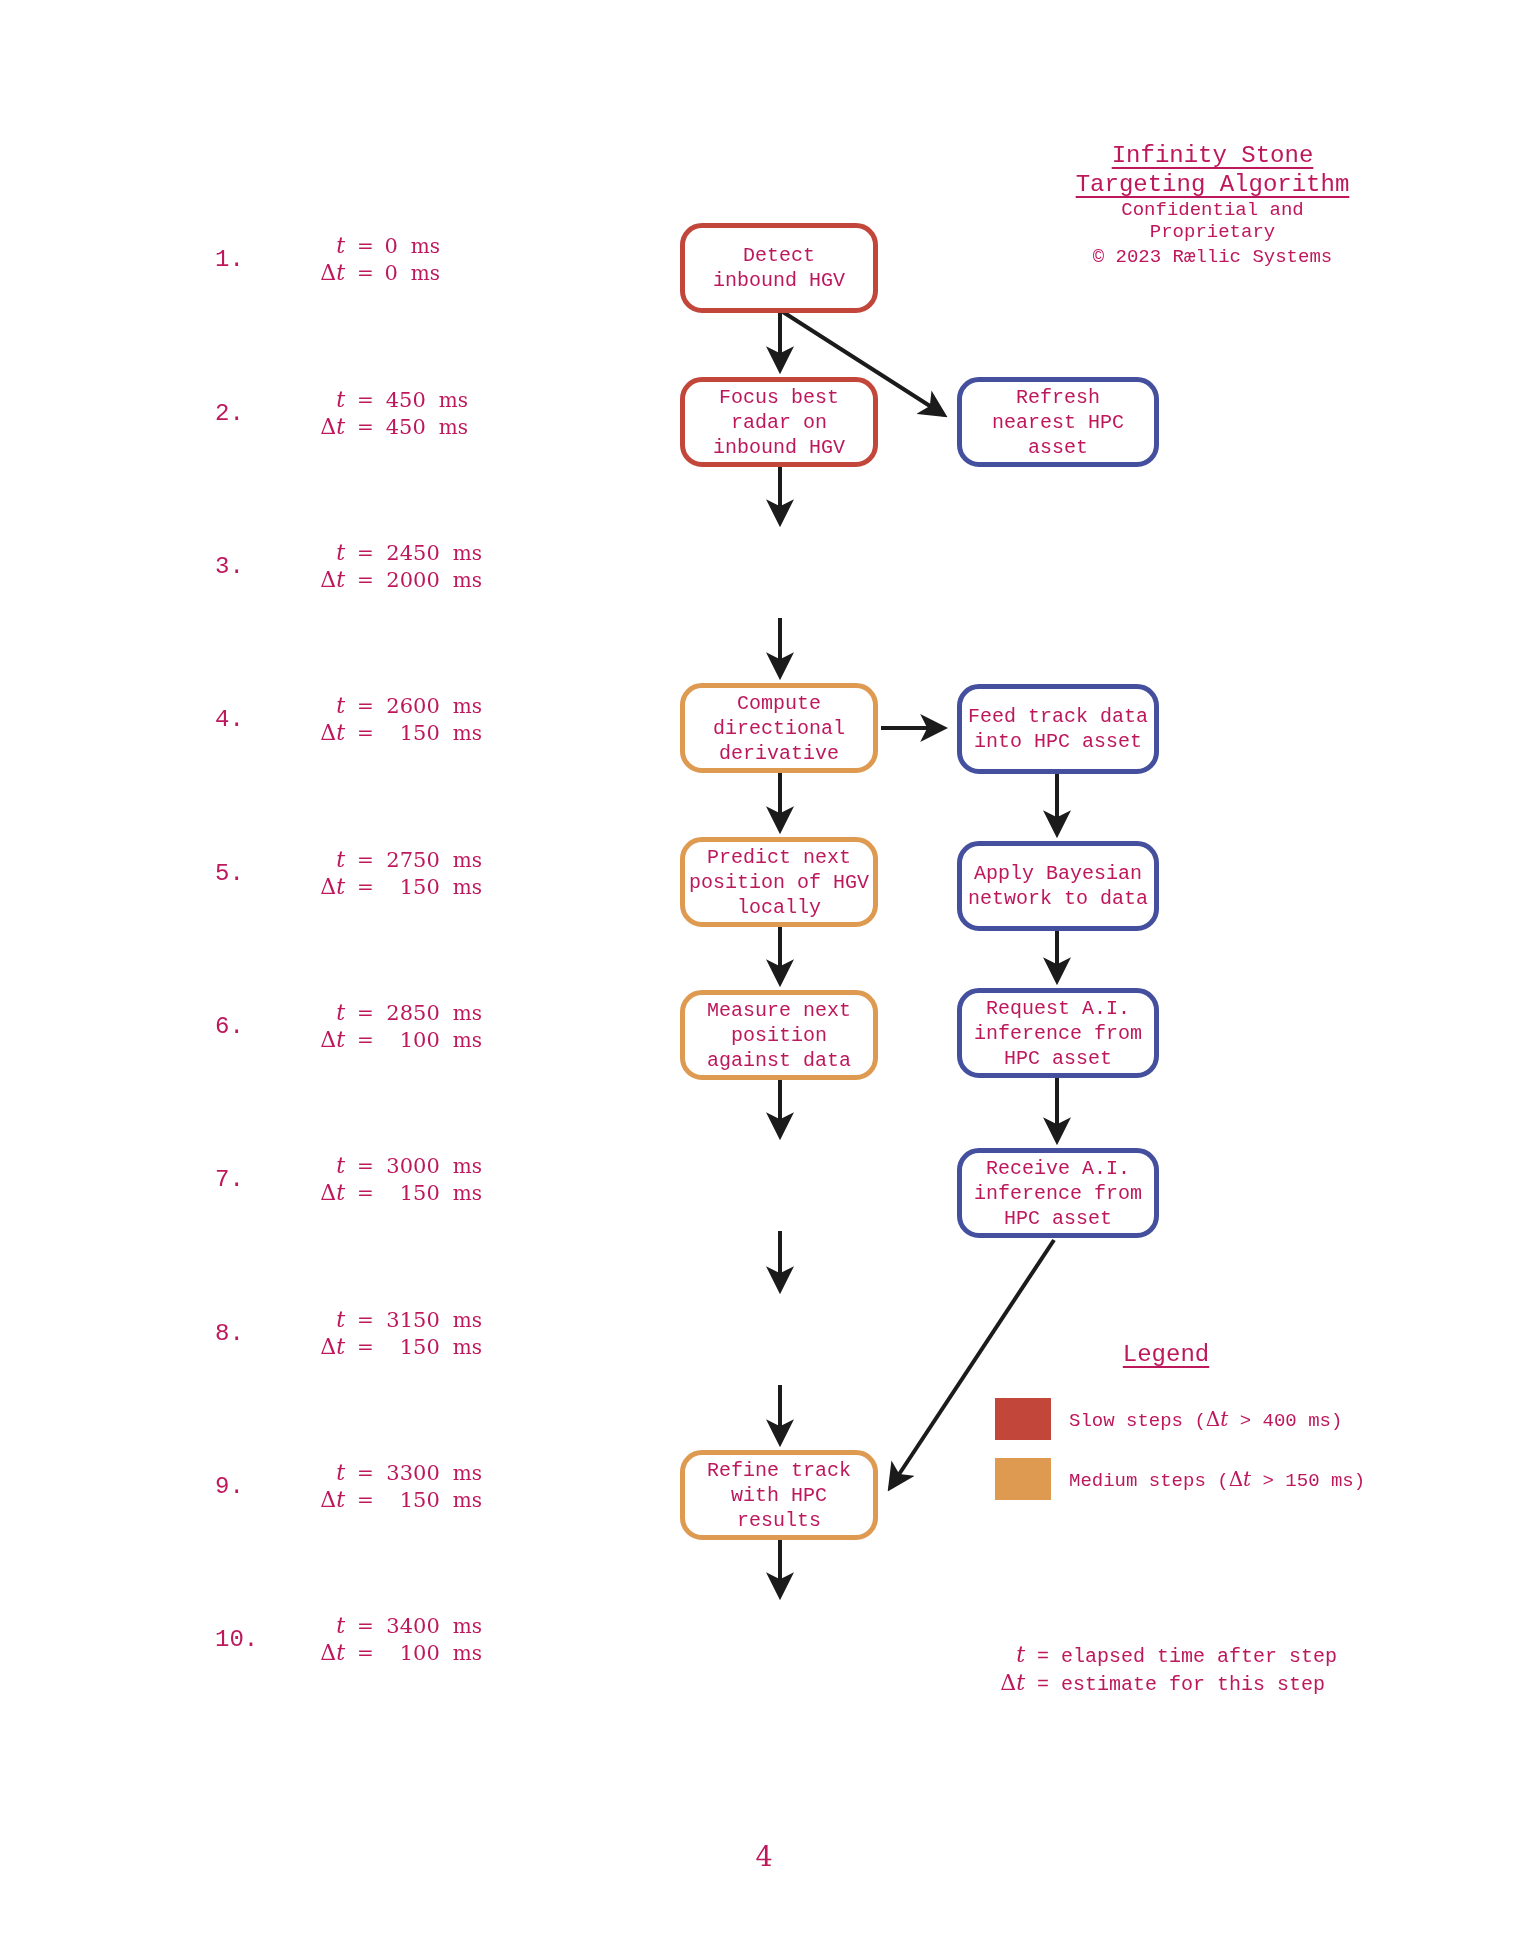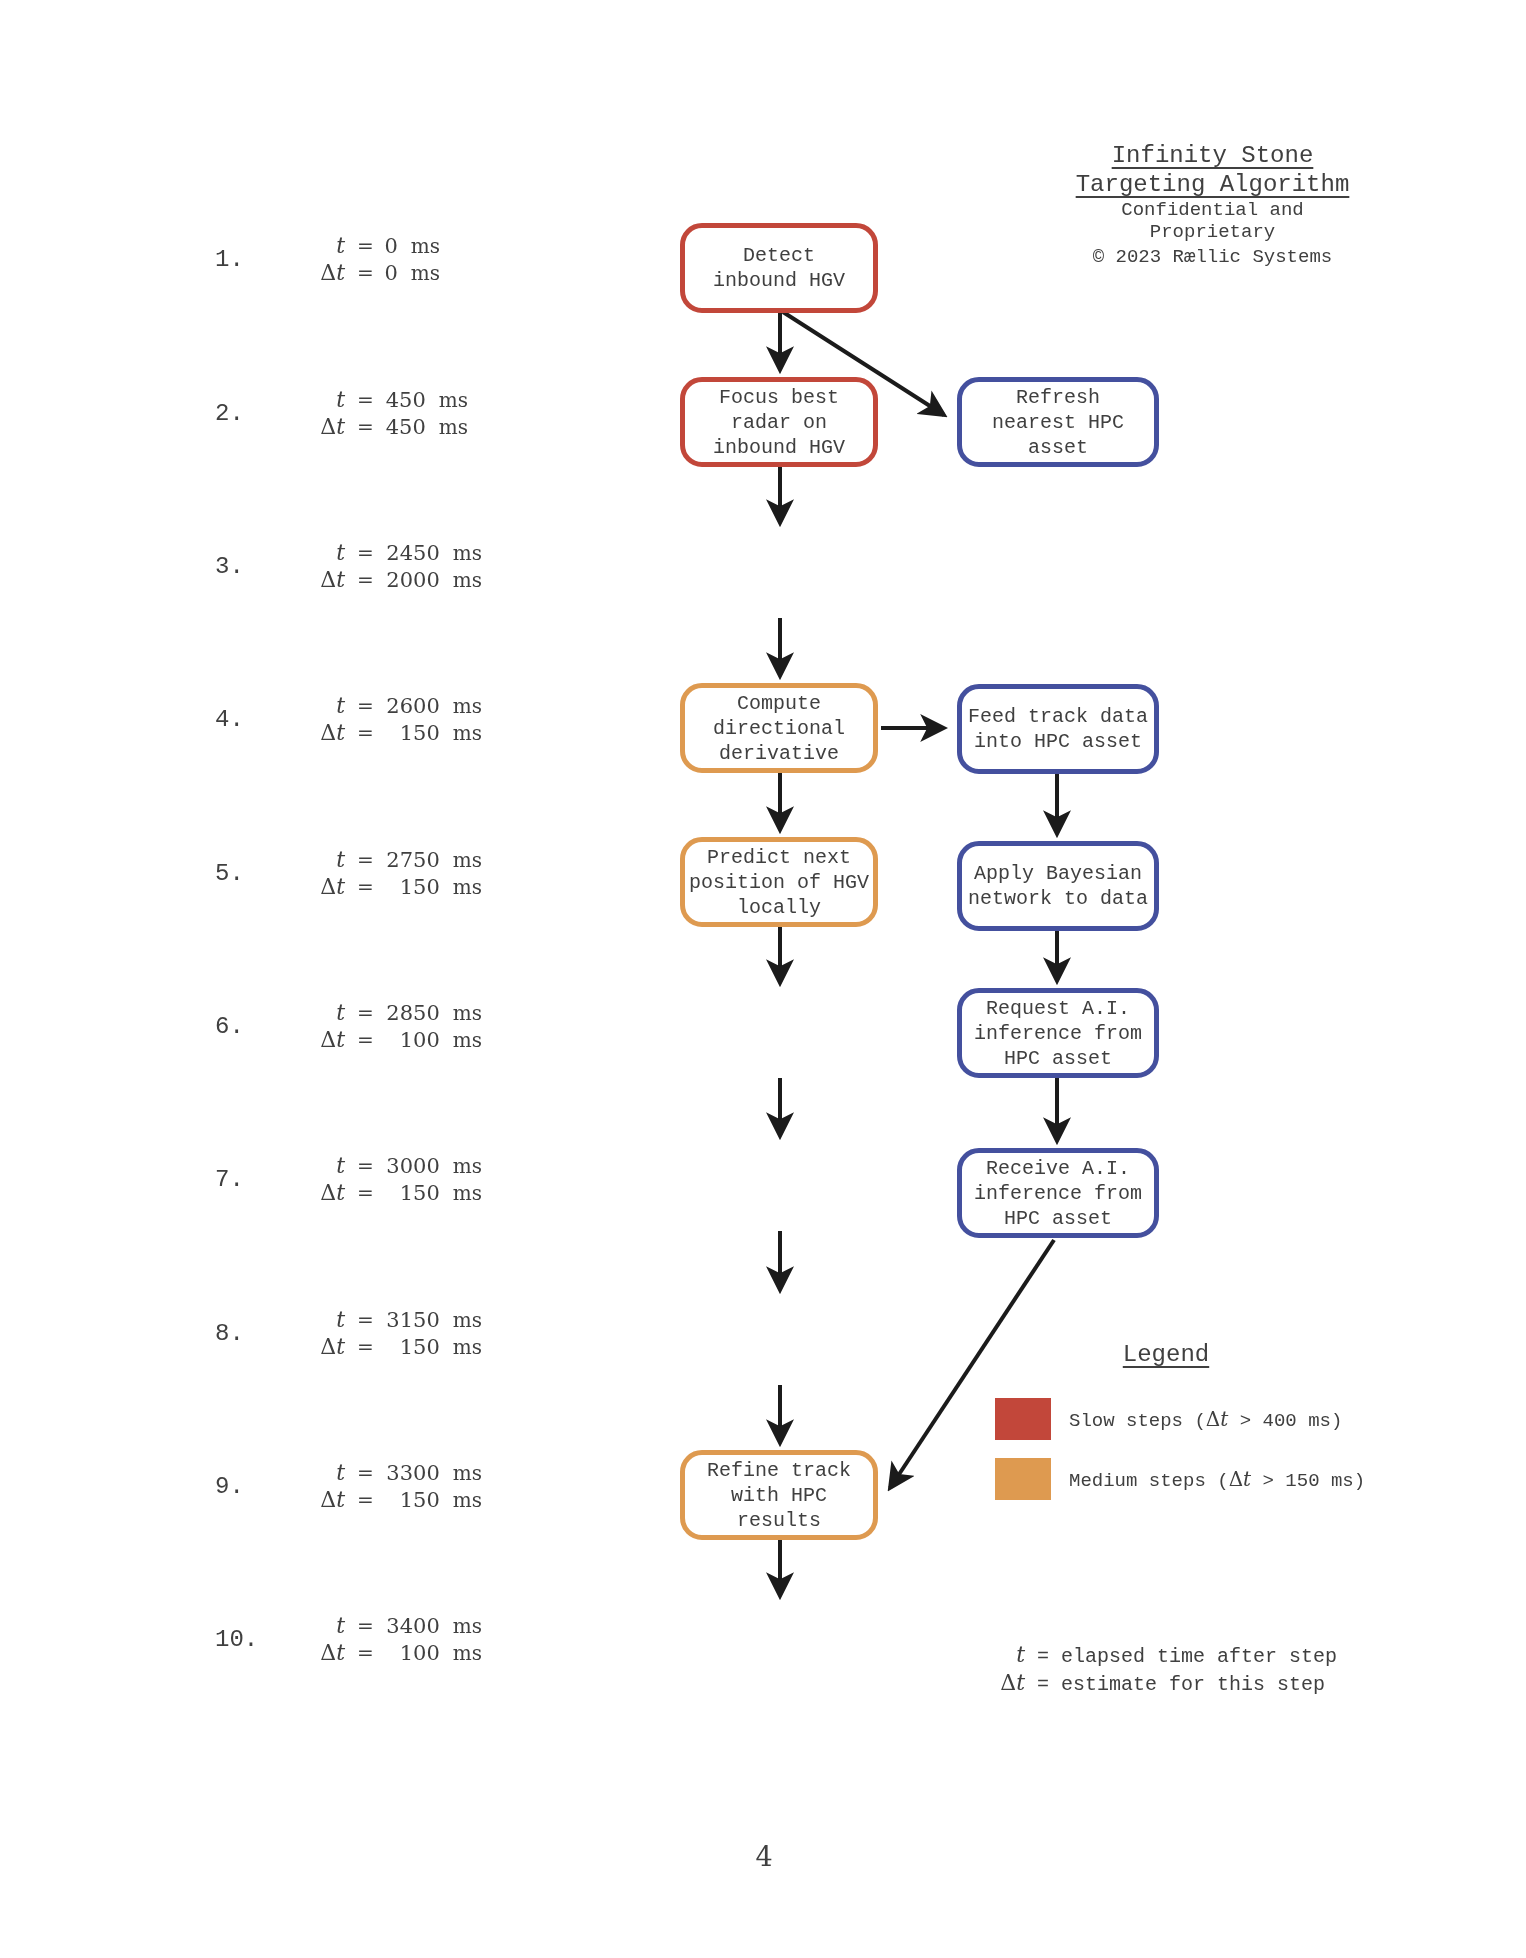--- a/index.html
+++ b/index.html
@@ -1,19 +1,19 @@
 <!DOCTYPE html>
 <html><head>
 <meta charset="utf-8">
 <style>
   html,body{margin:0;padding:0;background:#ffffff;}
   #canvas{
     position:relative;width:1526px;height:1958px;background:#ffffff;
     font-family:"Liberation Mono","DejaVu Sans Mono",monospace;
-    color:#404040;overflow:hidden;
+    color:#be185d;overflow:hidden;
   }
   
   .fbox{
     position:absolute;box-sizing:border-box;width:198px;height:90px;
     border:5px solid #000;border-radius:22px;background:#ffffff;
     display:flex;align-items:center;justify-content:center;
     text-align:center;font-size:20px;line-height:25px;z-index:3;
   }
   .fbox span{white-space:pre-line;}
   .hpcbox{width:202px;}
@@ -185,20 +185,25 @@
   <div class="fbox medium" style="left:680px;top:683px">
       <span>Compute
 directional
 derivative</span>
     </div>
   <div class="fbox medium" style="left:680px;top:837px">
       <span>Predict next
 position of HGV
 locally</span>
     </div>
+  <div class="fbox medium" style="left:680px;top:990px">
+      <span>Measure next
+position
+against data</span>
+    </div>
   <div class="fbox medium" style="left:680px;top:1450px">
       <span>Refine track
 with HPC
 results</span>
     </div>
 
   <div class="fbox hpcbox hpc" style="left:957px;top:377px">
       <span>Refresh
 nearest HPC
 asset</span>

